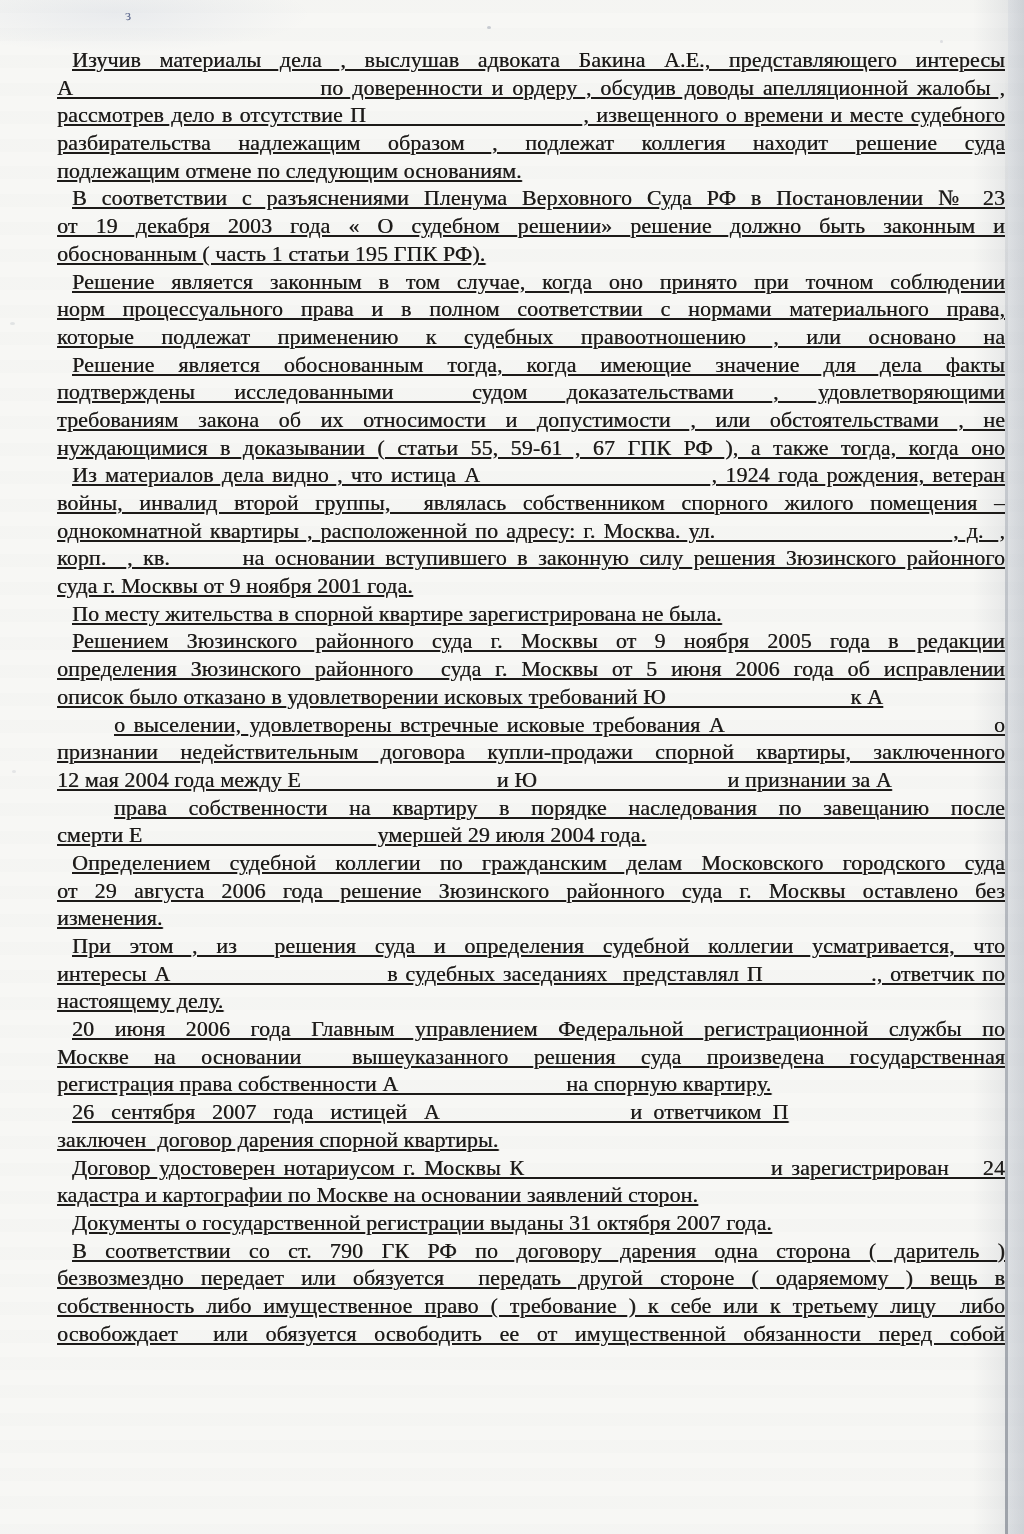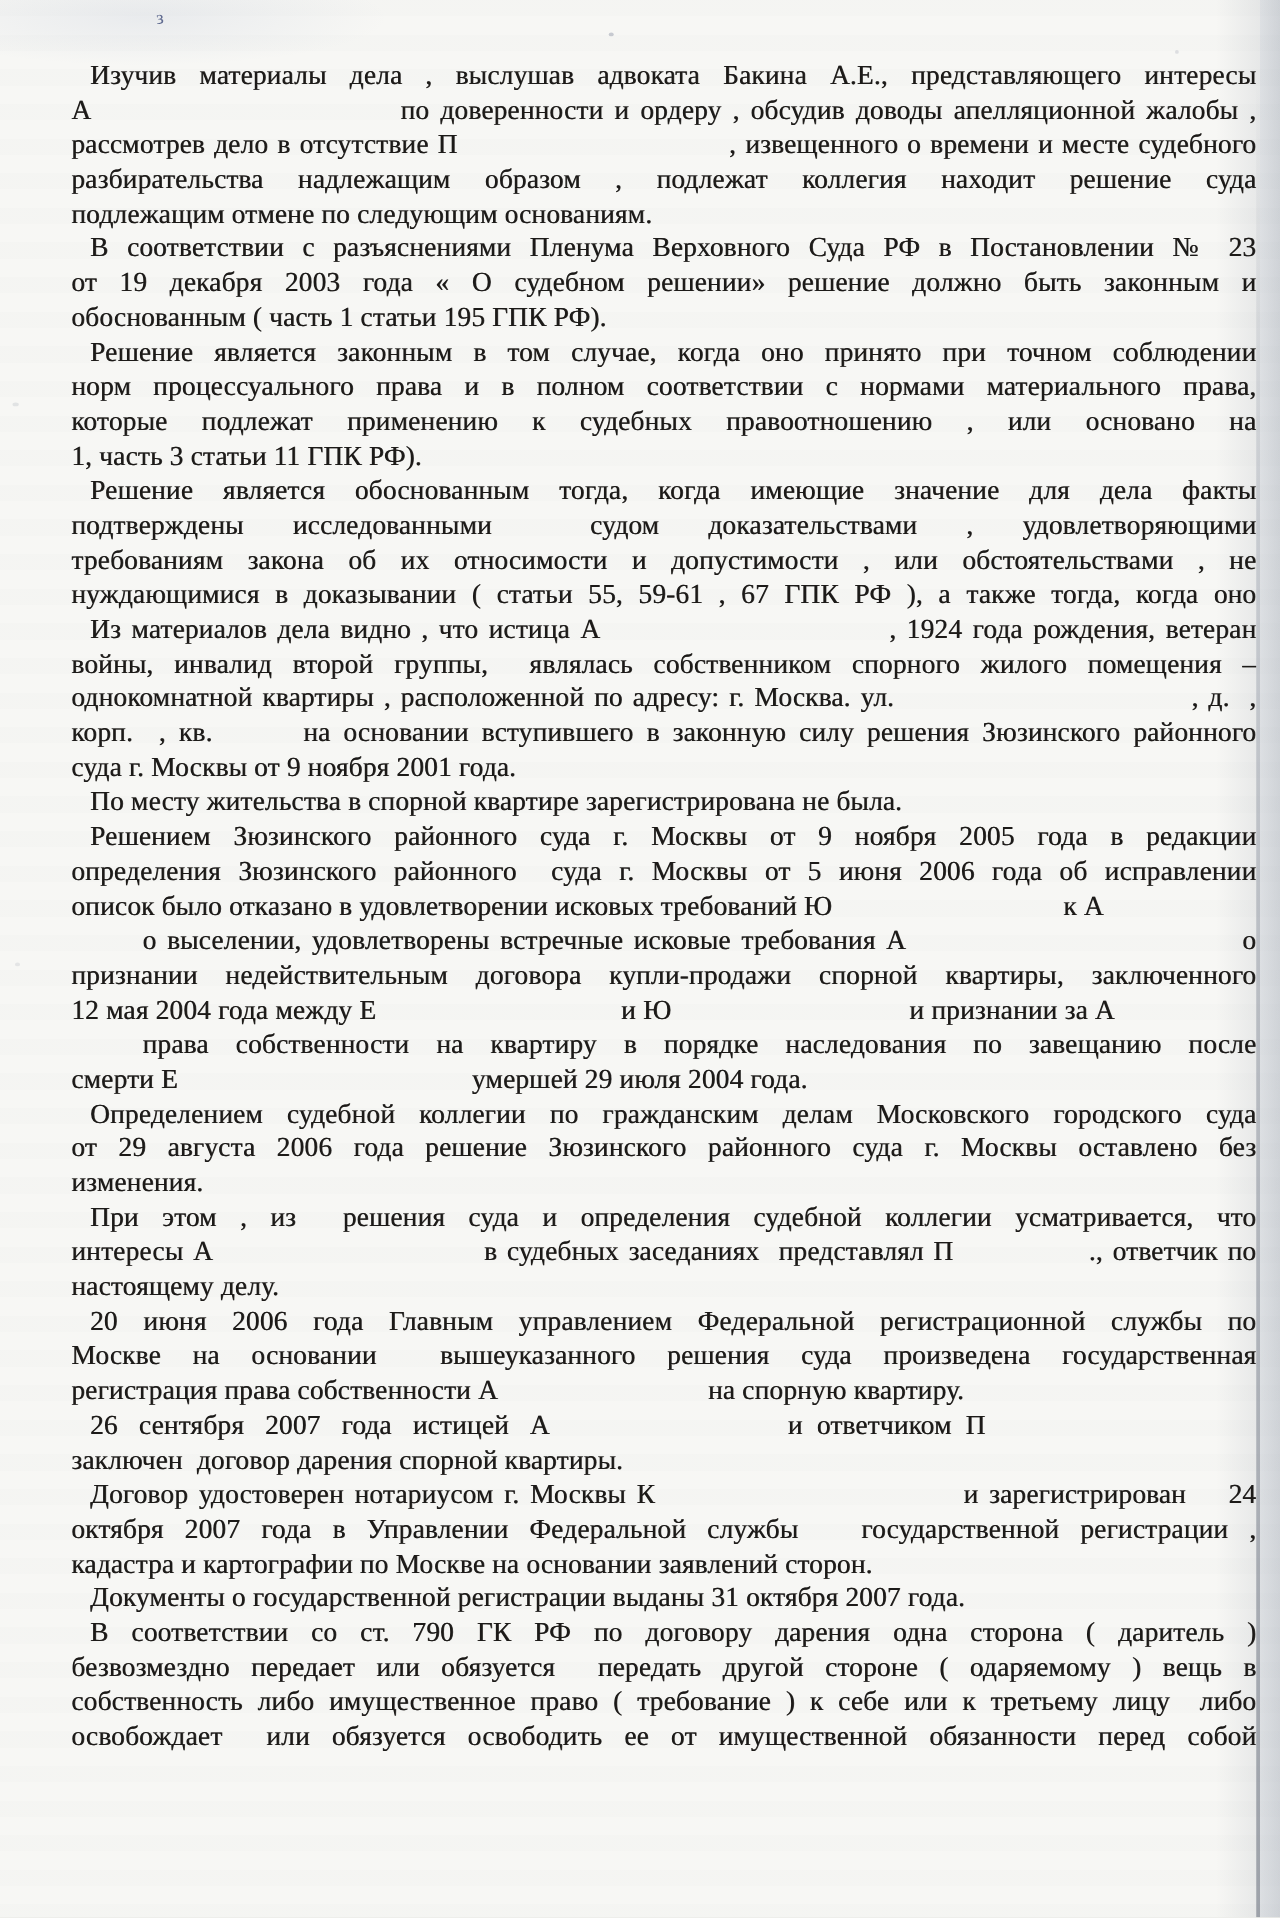--- a/index.html
+++ b/index.html
@@ -11,21 +11,21 @@
       linear-gradient(to right, rgba(255,255,255,0) 95%, rgba(145,152,165,0.16) 98.4%, rgba(120,128,140,0.28) 100%),
       repeating-linear-gradient(180deg, rgba(193,199,210,0.045) 0px, rgba(193,199,210,0.045) 13px, rgba(255,255,255,0.05) 13px, rgba(255,255,255,0.05) 27.7px),
       #f7f7f4;
   }
   .text-block {
     position:absolute; left:57px; top:46px; width:948px;
     font-size:22px; line-height:27.7px; color:#1c1a18;
     text-shadow:0.4px 0 0 rgba(28,26,24,0.75);
     letter-spacing:0.1px;
   }
-  .line { height:27.7px; overflow:hidden; text-align:justify; }
+  .line { height:27.7px; overflow:hidden; text-align:justify;text-decoration:underline; }
   .line.fill { text-align-last:justify; }
   .line.ind1 { padding-left:15px; }
   .line.ind2 { padding-left:57px; }
   .stray-mark {
     position:absolute; left:125px; top:8px; font-size:15px; line-height:15px;
     color:#3d4a78; opacity:0.8; transform:rotate(-6deg);
   }
   .edge-line {
     position:absolute; left:1005px; top:60px; width:3px; height:1474px;
     background:linear-gradient(180deg, rgba(160,168,180,0) 0%, rgba(150,157,170,0.40) 25%, rgba(122,129,142,0.52) 70%, rgba(105,112,125,0.58) 100%);
@@ -58,21 +58,20 @@
       <div class="line fill">А&nbsp;&nbsp;&nbsp;&nbsp;&nbsp;&nbsp;&nbsp;&nbsp;&nbsp;&nbsp;&nbsp;&nbsp;&nbsp;&nbsp;&nbsp;&nbsp;&nbsp;&nbsp;&nbsp;&nbsp;&nbsp;&nbsp;&nbsp;&nbsp;&nbsp;&nbsp;&nbsp;&nbsp;по доверенности и ордеру , обсудив доводы апелляционной жалобы ,</div>
       <div class="line fill">рассмотрев дело в отсутствие П&nbsp;&nbsp;&nbsp;&nbsp;&nbsp;&nbsp;&nbsp;&nbsp;&nbsp;&nbsp;&nbsp;&nbsp;&nbsp;&nbsp;&nbsp;&nbsp;&nbsp;&nbsp;&nbsp;&nbsp;&nbsp;&nbsp;&nbsp;&nbsp;&nbsp;&nbsp;&nbsp;&nbsp;&nbsp;&nbsp;, извещенного о времени и месте судебного</div>
       <div class="line fill">разбирательства надлежащим образом , подлежат коллегия находит решение суда</div>
       <div class="line">подлежащим отмене по следующим основаниям.</div>
       <div class="line fill ind1">В соответствии с разъяснениями Пленума Верховного Суда РФ в Постановлении № 23</div>
       <div class="line fill">от 19 декабря 2003 года « О судебном решении» решение должно быть законным и</div>
       <div class="line">обоснованным ( часть 1 статьи 195 ГПК РФ).</div>
       <div class="line fill ind1">Решение является законным в том случае, когда оно принято при точном соблюдении</div>
       <div class="line fill">норм процессуального права и в полном соответствии с нормами материального права,</div>
       <div class="line fill">которые подлежат применению к судебных правоотношению , или основано на</div>
-      <div class="line">1, часть 3 статьи 11 ГПК РФ).</div>
       <div class="line fill ind1">Решение является обоснованным тогда, когда имеющие значение для дела факты</div>
       <div class="line fill">подтверждены исследованными &nbsp;судом доказательствами , удовлетворяющими</div>
       <div class="line fill">требованиям закона об их относимости и допустимости , или обстоятельствами , не</div>
       <div class="line fill">нуждающимися в доказывании ( статьи 55, 59-61 , 67 ГПК РФ ), а также тогда, когда оно</div>
       <div class="line fill ind1">Из материалов дела видно , что истица А&nbsp;&nbsp;&nbsp;&nbsp;&nbsp;&nbsp;&nbsp;&nbsp;&nbsp;&nbsp;&nbsp;&nbsp;&nbsp;&nbsp;&nbsp;&nbsp;&nbsp;&nbsp;&nbsp;&nbsp;&nbsp;&nbsp;&nbsp;&nbsp;&nbsp;&nbsp;&nbsp;&nbsp;, 1924 года рождения, ветеран</div>
       <div class="line fill">войны, инвалид второй группы, &nbsp;являлась собственником спорного жилого помещения –</div>
       <div class="line fill">однокомнатной квартиры , расположенной по адресу: г. Москва. ул.&nbsp;&nbsp;&nbsp;&nbsp;&nbsp;&nbsp;&nbsp;&nbsp;&nbsp;&nbsp;&nbsp;&nbsp;&nbsp;&nbsp;&nbsp;&nbsp;&nbsp;&nbsp;&nbsp;&nbsp;&nbsp;&nbsp;&nbsp;&nbsp;&nbsp;&nbsp;&nbsp;&nbsp;&nbsp;&nbsp;, д. &nbsp;,</div>
       <div class="line fill">корп. &nbsp;, кв.&nbsp;&nbsp;&nbsp;&nbsp;&nbsp;&nbsp;&nbsp;на основании вступившего в законную силу решения Зюзинского районного</div>
       <div class="line">суда г. Москвы от 9 ноября 2001 года.</div>
       <div class="line ind1">По месту жительства в спорной квартире зарегистрирована не была.</div>
@@ -89,21 +88,20 @@
       <div class="line">изменения.</div>
       <div class="line fill ind1">При этом , из &nbsp;решения суда и определения судебной коллегии усматривается, что</div>
       <div class="line fill">интересы А&nbsp;&nbsp;&nbsp;&nbsp;&nbsp;&nbsp;&nbsp;&nbsp;&nbsp;&nbsp;&nbsp;&nbsp;&nbsp;&nbsp;&nbsp;&nbsp;&nbsp;&nbsp;&nbsp;&nbsp;&nbsp;&nbsp;&nbsp;&nbsp;&nbsp;&nbsp;&nbsp;&nbsp;в судебных заседаниях &nbsp;представлял П&nbsp;&nbsp;&nbsp;&nbsp;&nbsp;&nbsp;&nbsp;&nbsp;&nbsp;&nbsp;&nbsp;&nbsp;&nbsp;&nbsp;., ответчик по</div>
       <div class="line">настоящему делу.</div>
       <div class="line fill ind1">20 июня 2006 года Главным управлением Федеральной регистрационной службы по</div>
       <div class="line fill">Москве на основании &nbsp;вышеуказанного решения суда произведена государственная</div>
       <div class="line">регистрация права собственности А&nbsp;&nbsp;&nbsp;&nbsp;&nbsp;&nbsp;&nbsp;&nbsp;&nbsp;&nbsp;&nbsp;&nbsp;&nbsp;&nbsp;&nbsp;&nbsp;&nbsp;&nbsp;&nbsp;&nbsp;&nbsp;&nbsp;&nbsp;&nbsp;&nbsp;&nbsp;&nbsp;&nbsp;&nbsp;&nbsp;на спорную квартиру.</div>
       <div class="line ind1">26 &nbsp;&nbsp;сентября &nbsp;&nbsp;2007 &nbsp;&nbsp;года &nbsp;&nbsp;истицей &nbsp;&nbsp;А&nbsp;&nbsp;&nbsp;&nbsp;&nbsp;&nbsp;&nbsp;&nbsp;&nbsp;&nbsp;&nbsp;&nbsp;&nbsp;&nbsp;&nbsp;&nbsp;&nbsp;&nbsp;&nbsp;&nbsp;&nbsp;&nbsp;&nbsp;&nbsp;&nbsp;&nbsp;&nbsp;&nbsp;&nbsp;&nbsp;&nbsp;&nbsp;&nbsp;&nbsp;и &nbsp;ответчиком &nbsp;П</div>
       <div class="line">заключен &nbsp;договор дарения спорной квартиры.</div>
       <div class="line fill ind1">Договор удостоверен нотариусом г. Москвы К&nbsp;&nbsp;&nbsp;&nbsp;&nbsp;&nbsp;&nbsp;&nbsp;&nbsp;&nbsp;&nbsp;&nbsp;&nbsp;&nbsp;&nbsp;&nbsp;&nbsp;&nbsp;&nbsp;&nbsp;&nbsp;&nbsp;&nbsp;&nbsp;&nbsp;&nbsp;&nbsp;&nbsp;&nbsp;и зарегистрирован &nbsp;&nbsp;&nbsp;24</div>
-      <div class="line fill">октября 2007 года в Управлении Федеральной службы &nbsp;&nbsp;государственной регистрации ,</div>
       <div class="line">кадастра и картографии по Москве на основании заявлений сторон.</div>
       <div class="line ind1">Документы о государственной регистрации выданы 31 октября 2007 года.</div>
       <div class="line fill ind1">В соответствии со ст. 790 ГК РФ по договору дарения одна сторона ( даритель )</div>
       <div class="line fill">безвозмездно передает или обязуется &nbsp;передать другой стороне ( одаряемому ) вещь в</div>
       <div class="line fill">собственность либо имущественное право ( требование ) к себе или к третьему лицу &nbsp;либо</div>
       <div class="line fill">освобождает &nbsp;или обязуется освободить ее от имущественной обязанности перед собой</div>
     </div>
 </div>
 
 </body></html>

